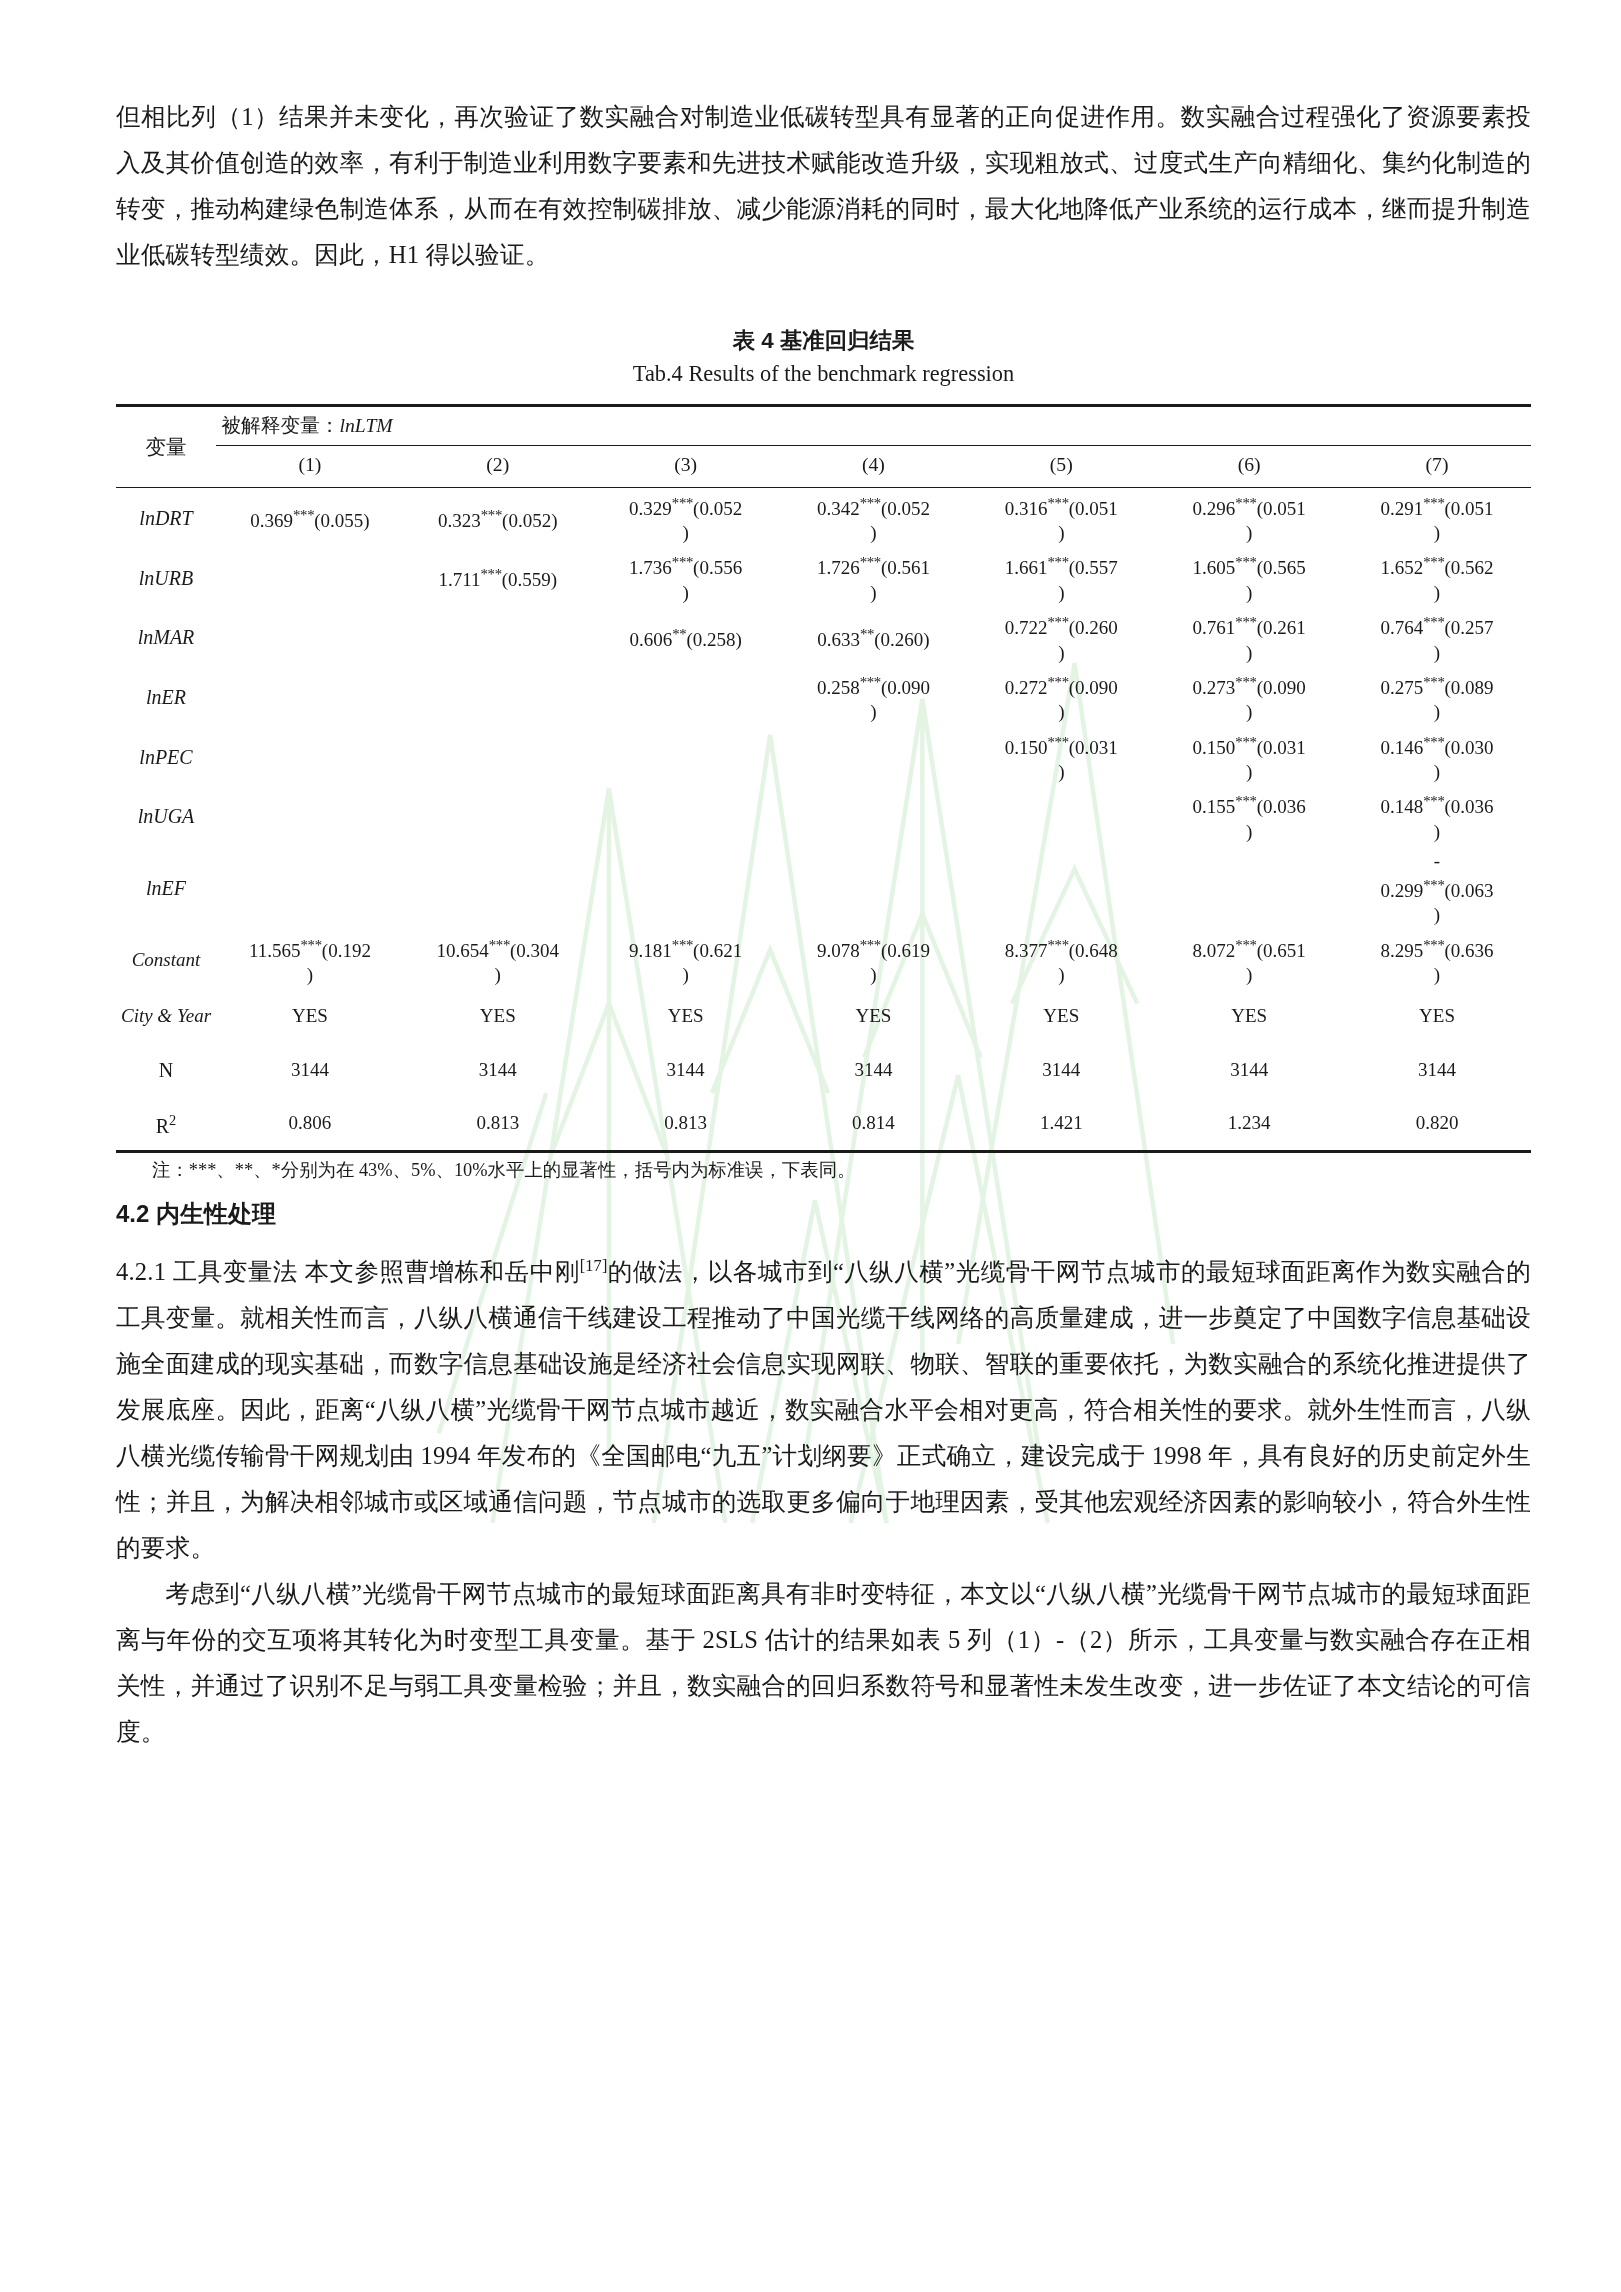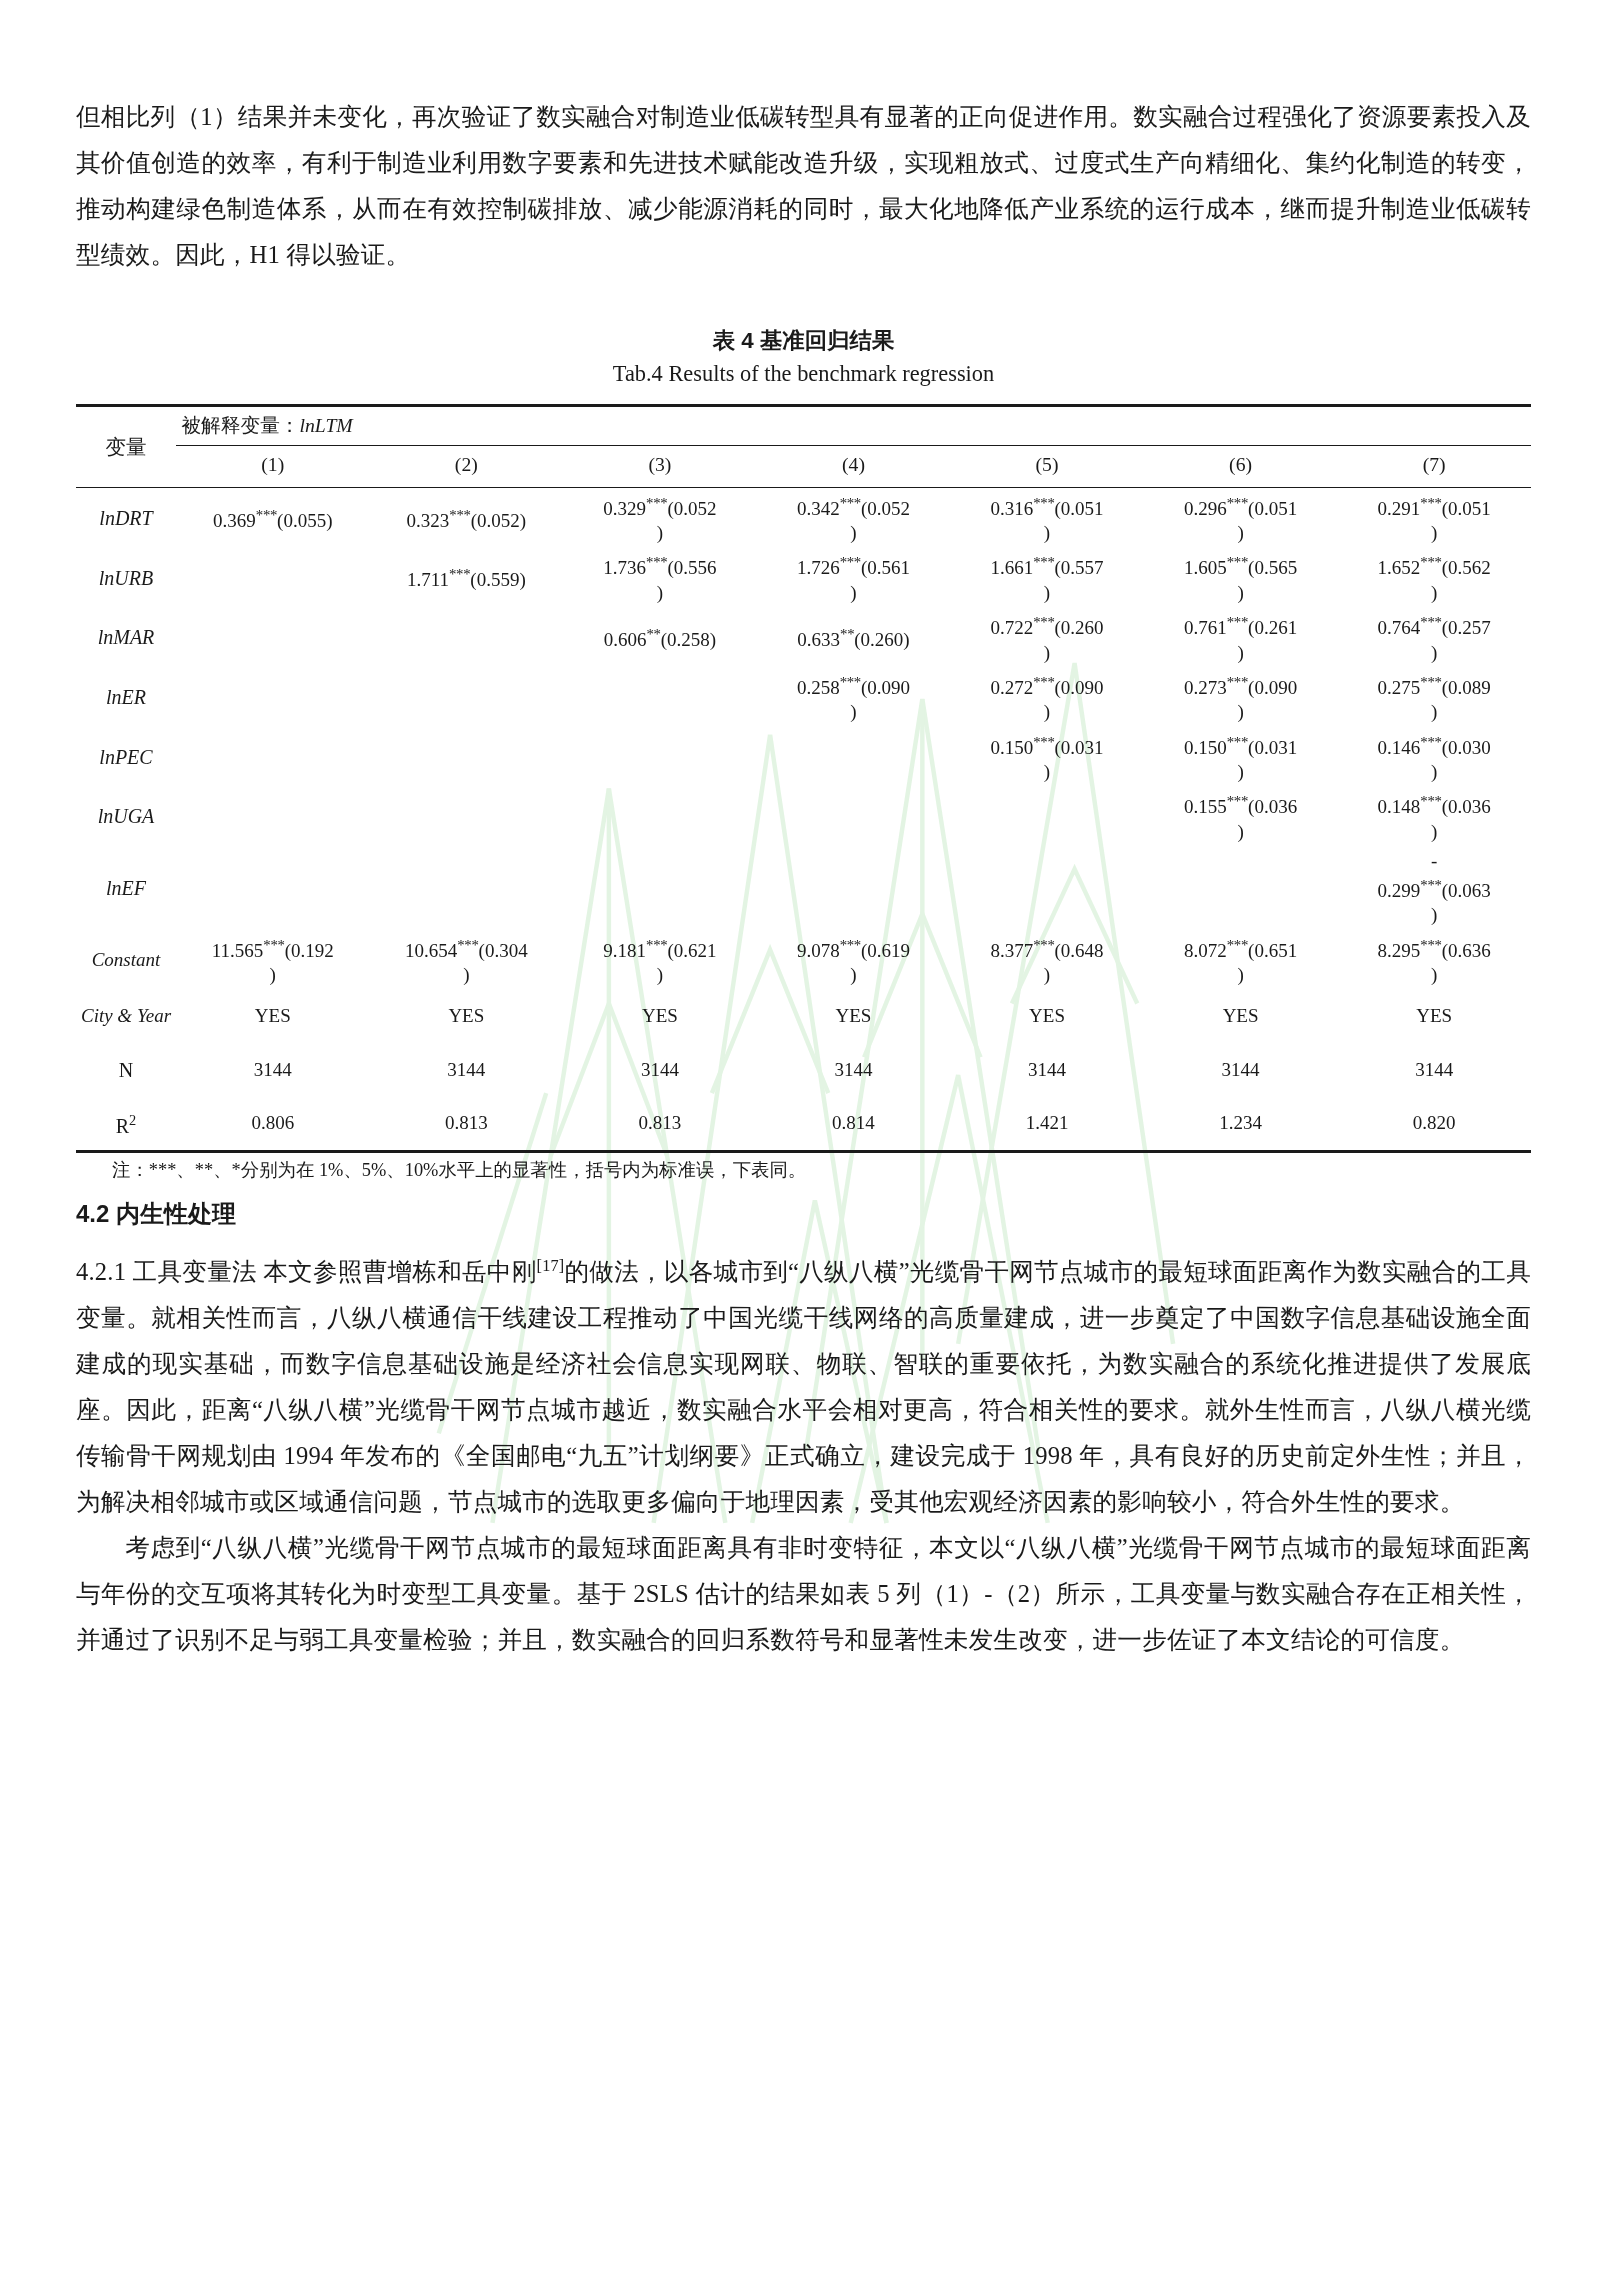--- a/index.html
+++ b/index.html
@@ -11,21 +11,21 @@
     font-family:"Liberation Serif","DejaVu Serif",serif;
     color:#1a1a1a;
     position:relative;
     overflow:hidden;
   }
   .page {
     position:relative;
     width:1621px;
     height:2050px;
     box-sizing:border-box;
-    padding:94px 90px 0 76px;
+    padding:94px 90px 0 116px;
   }
   
   .watermark {
     position:absolute;
     left:385px;
     top:466px;
     width:806px;
     height:1075px;
     pointer-events:none;
     opacity:0.55;
@@ -302,21 +302,21 @@
           <td>1.234</td>
           <td>0.820</td>
         </tr>
 
         <tr class="rule-bottom">
             <td colspan="8"></td>
           </tr>
       </tbody>
     </table>
 
-    <p class="tbl-note">注：***、**、*分别为在 1%、5%、10%水平上的显著性，括号内为标准误，下表同。</p>
+    <p class="tbl-note">注：***、**、*分别为在 43%、5%、10%水平上的显著性，括号内为标准误，下表同。</p>
 
     <h3 class="sec">4.2  内生性处理</h3>
 
     <p class="body-text">
       <span id="p421">4.2.1   工具变量法   本文参照曹增栋和岳中刚<sup class="ref">[17]</sup>的做法，以各城市到“八纵八横”光缆骨干网节点城市的最短球面距离作为数实融合的工具变量。就相关性而言，八纵八横通信干线建设工程推动了中国光缆干线网络的高质量建成，进一步奠定了中国数字信息基础设施全面建成的现实基础，而数字信息基础设施是经济社会信息实现网联、物联、智联的重要依托，为数实融合的系统化推进提供了发展底座。因此，距离“八纵八横”光缆骨干网节点城市越近，数实融合水平会相对更高，符合相关性的要求。就外生性而言，八纵八横光缆传输骨干网规划由 1994 年发布的《全国邮电“九五”计划纲要》正式确立，建设完成于 1998 年，具有良好的历史前定外生性；并且，为解决相邻城市或区域通信问题，节点城市的选取更多偏向于地理因素，受其他宏观经济因素的影响较小，符合外生性的要求。</span>
     </p>
 
     <p class="body-text indent2">考虑到“八纵八横”光缆骨干网节点城市的最短球面距离具有非时变特征，本文以“八纵八横”光缆骨干网节点城市的最短球面距离与年份的交互项将其转化为时变型工具变量。基于 2SLS 估计的结果如表 5 列（1）-（2）所示，工具变量与数实融合存在正相关性，并通过了识别不足与弱工具变量检验；并且，数实融合的回归系数符号和显著性未发生改变，进一步佐证了本文结论的可信度。</p>
 
 

